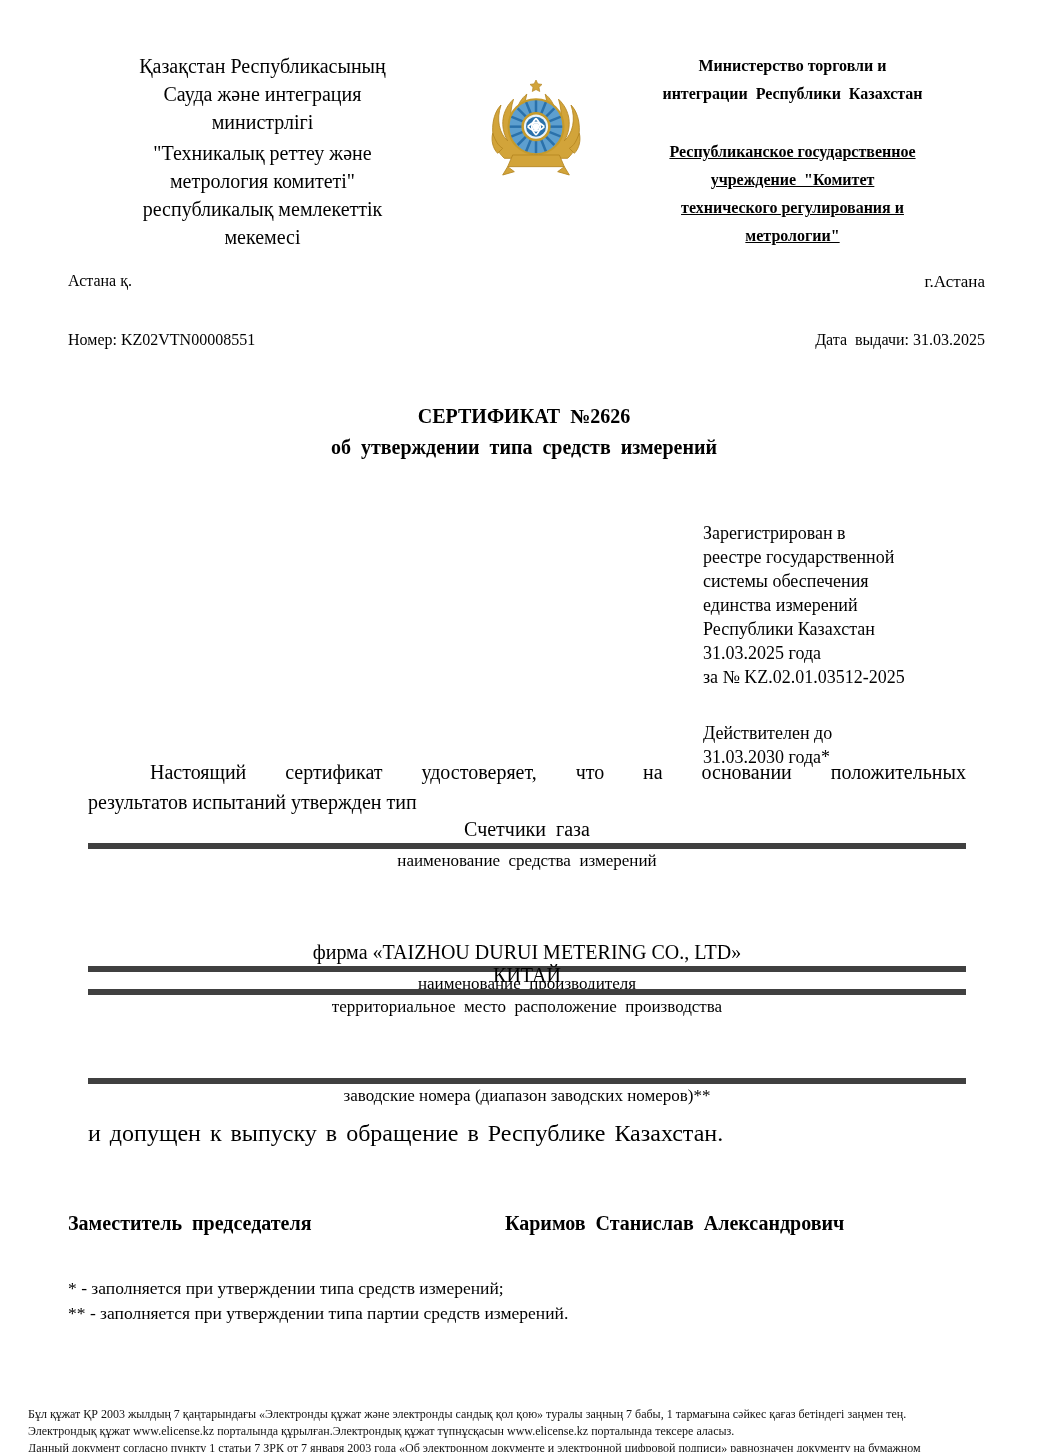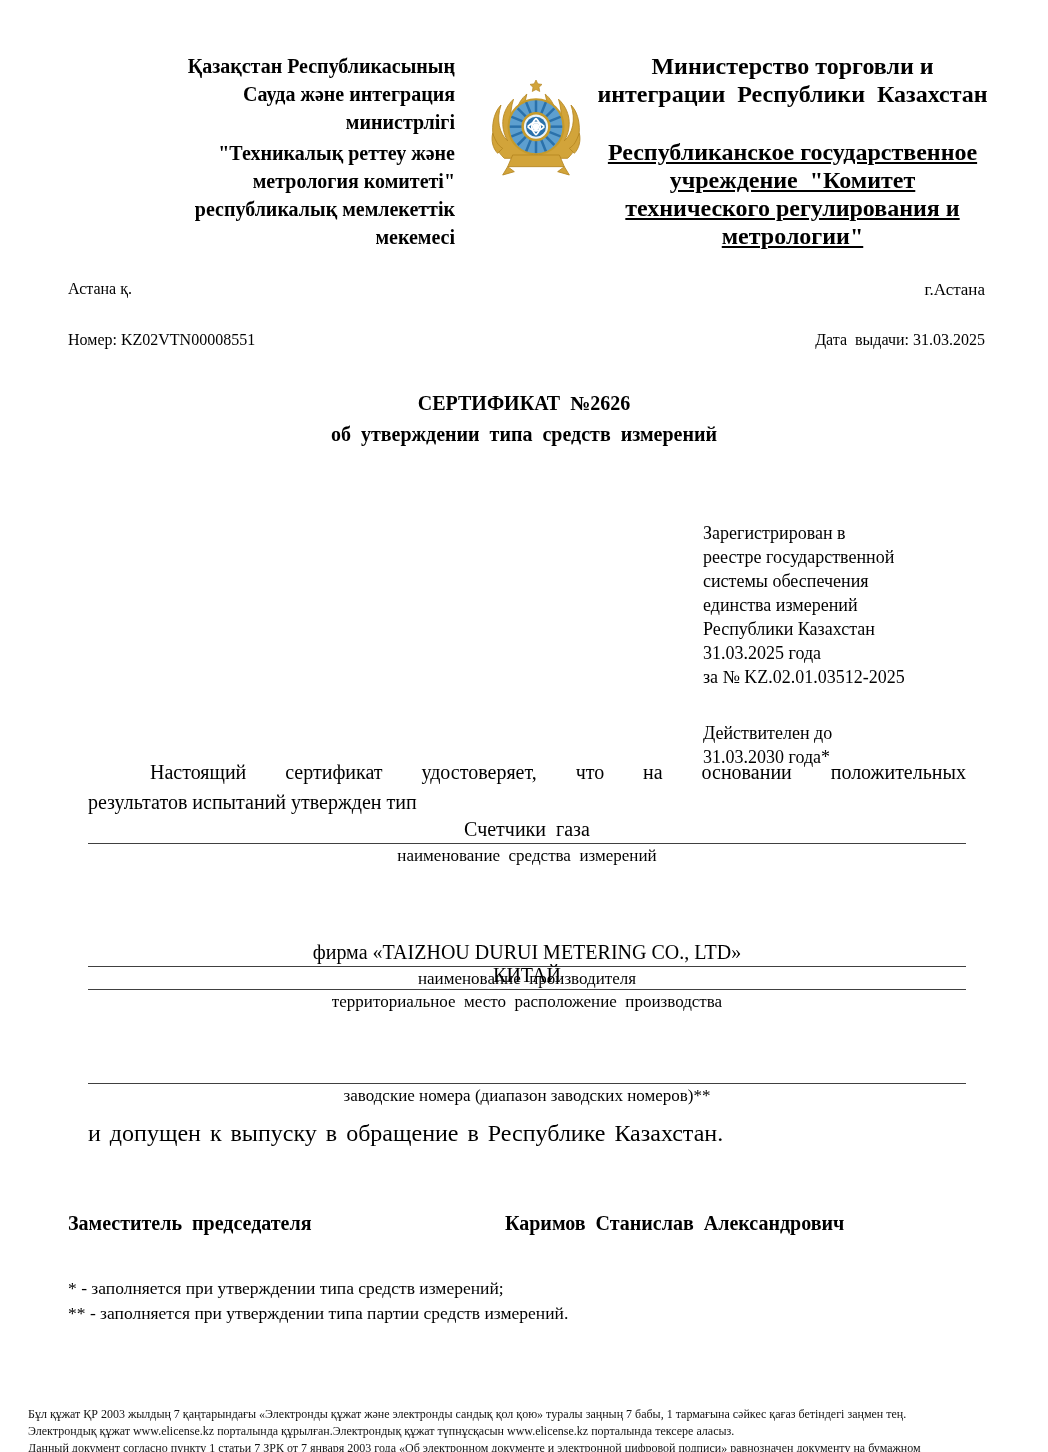--- a/index.html
+++ b/index.html
@@ -9,50 +9,50 @@
     width:1048px; height:1452px;
     margin:0 auto;
     background:#ffffff;
     font-family:"Liberation Serif","DejaVu Serif",serif;
     color:#000;
     overflow:hidden;
   }
   .pre { white-space:pre-wrap; }
 
   
-  .hdr-left  { position:absolute; top:52px;  left:70px;  width:385px; text-align:right;
-               font-weight:bold; font-size:20px; line-height:28px; }
+  .hdr-left  { position:absolute; top:52px;  left:70px;  width:385px; text-align:center;
+               font-weight:normal; font-size:20px; line-height:28px; }
   .hdr-right { position:absolute; top:52px;  left:575px; width:435px; text-align:center;
-               font-weight:bold; font-size:24px; line-height:28px; }
+               font-weight:bold; font-size:16px; line-height:28px; }
   .hdr-left .committee  { margin-top:3px; }
   .hdr-right .committee { margin-top:30px;text-decoration:underline; }
   .emblem { position:absolute; top:70px; left:486px; width:100px; height:120px; }
 
   
-  .city-row   { position:absolute; top:280px; left:68px; width:917px; font-size:16px; }
+  .city-row   { position:absolute; top:272px; left:68px; width:917px; font-size:16px; }
   .city-right { float:right; font-size:17px; }
   .num-row    { position:absolute; top:331px; left:68px; width:917px; font-size:16px; }
   .date-right { float:right; }
 
   
-  .title { position:absolute; top:388px; left:0; width:1048px; text-align:center;
+  .title { position:absolute; top:401px; left:0; width:1048px; text-align:center;
            font-weight:bold; font-size:20px; line-height:31px; }
 
   
   .reg { position:absolute; top:497px; left:703px; width:292px;
          font-size:18px; line-height:24px; white-space:pre-line; }
   .reg .valid { margin-top:8px; }
 
   
   .intro { position:absolute; top:757px; left:88px; width:878px; font-size:20px; line-height:30px; }
   .intro .l1 { text-align:justify; text-align-last:justify; text-indent:62px; }
 
   
   .field { position:absolute; left:88px; width:878px; text-align:center; }
-  .field .val { font-size:20px; border-bottom:1px solid #404040; padding-bottom:2px; min-height:26px; }
+  .field .val { font-size:20px; border-bottom:6px solid #404040; padding-bottom:2px; min-height:26px; }
   .field .lbl { font-size:17px; margin-top:2px; white-space:pre-wrap; }
   #f1 { top:818px; } #f2 { top:880px; } #f3 { top:941px; } #f4 { top:964px; } #f5 { top:1058px; }
 
   .admission { position:absolute; top:1120px; left:88px; font-size:24px; word-spacing:3px; }
 
   
   .sig { position:absolute; top:1212px; left:68px; width:900px; font-weight:bold; font-size:20px; }
   .sig .name { position:absolute; left:437px; top:0; }
 
   

